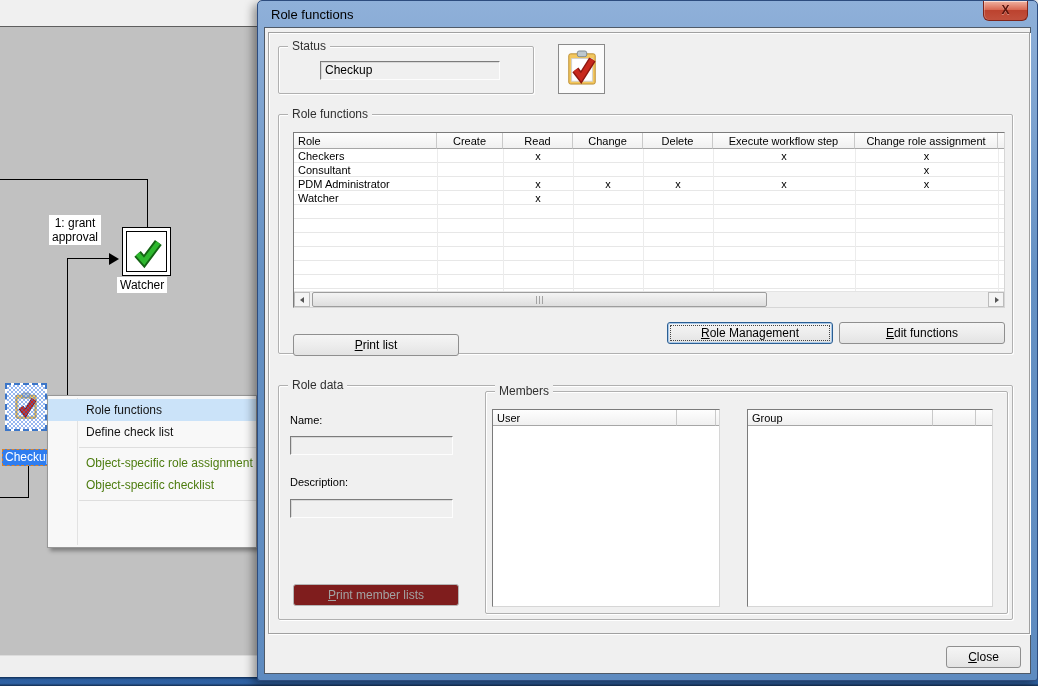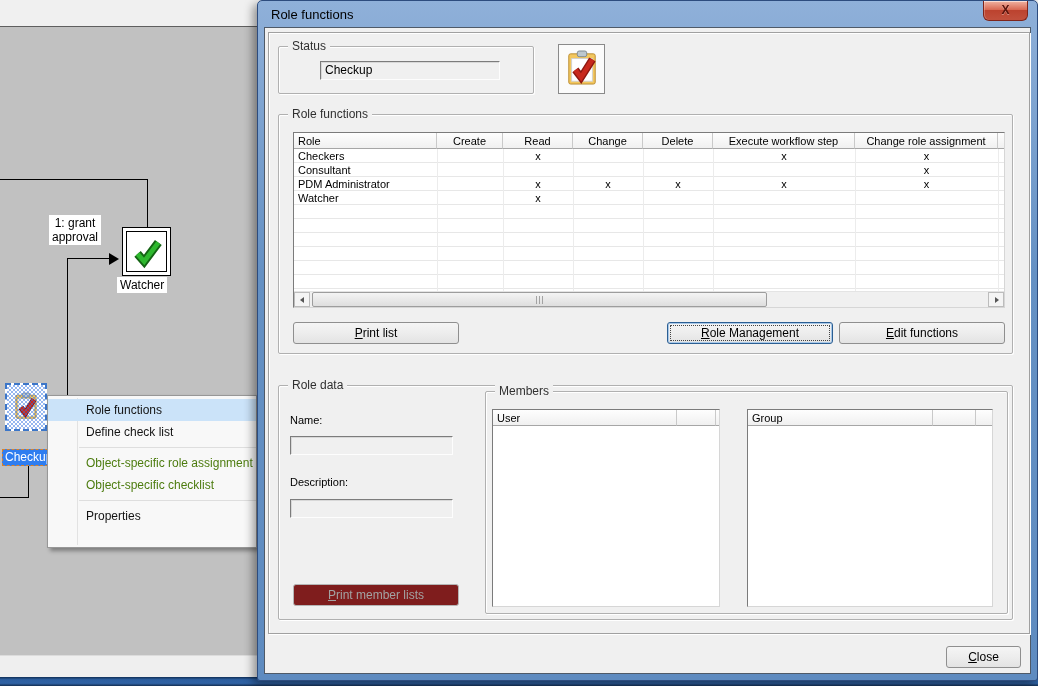--- a/index.html
+++ b/index.html
@@ -162,21 +162,20 @@
 <div class="wf checkup-label" style="left:2px;top:449px;">Checkup</div>
 
 <div class="context-menu">
   <div class="gutter-line"></div>
   <div class="menu-item highlighted">Role functions</div>
   <div class="menu-item">Define check list</div>
   <div class="menu-sep"></div>
   <div class="menu-item disabled">Object-specific role assignment</div>
   <div class="menu-item disabled">Object-specific checklist</div>
   <div class="menu-sep"></div>
-  <div class="menu-item">Properties</div>
 </div>
 
 <div class="dialog">
   <div class="titlebar">
     <span class="title-text">Role functions</span>
     <div class="close-btn">X</div>
   </div>
 
   <div class="dlg-content">
     <div class="inner-panel"></div>
@@ -261,21 +260,21 @@
       </div>
       <div class="hscroll">
         <div class="sb-btn left"></div>
         <div class="sb-track">
           <div class="sb-thumb"></div>
         </div>
         <div class="sb-btn right"></div>
       </div>
     </div>
 
-    <button class="btn" style="left:28px;top:294px;"><u>P</u>rint list</button>
+    <button class="btn" style="left:28px;top:306px;"><u>P</u>rint list</button>
     <button class="btn" style="left:574px;top:294px;"><u>E</u>dit functions</button>
     <button class="btn focused" style="left:402px;top:294px;"><u>R</u>ole Management</button>
 
     <div class="groupbox" style="left:13px;top:357px;width:735px;height:235px;">
       <span class="gb-label">Role data</span>
     </div>
     <span class="lbl" style="left:25px;top:386px;">Name:</span>
     <div class="field" style="left:25px;top:408px;width:163px;"></div>
     <span class="lbl" style="left:25px;top:448px;">Description:</span>
     <div class="field" style="left:25px;top:471px;width:163px;"></div>

